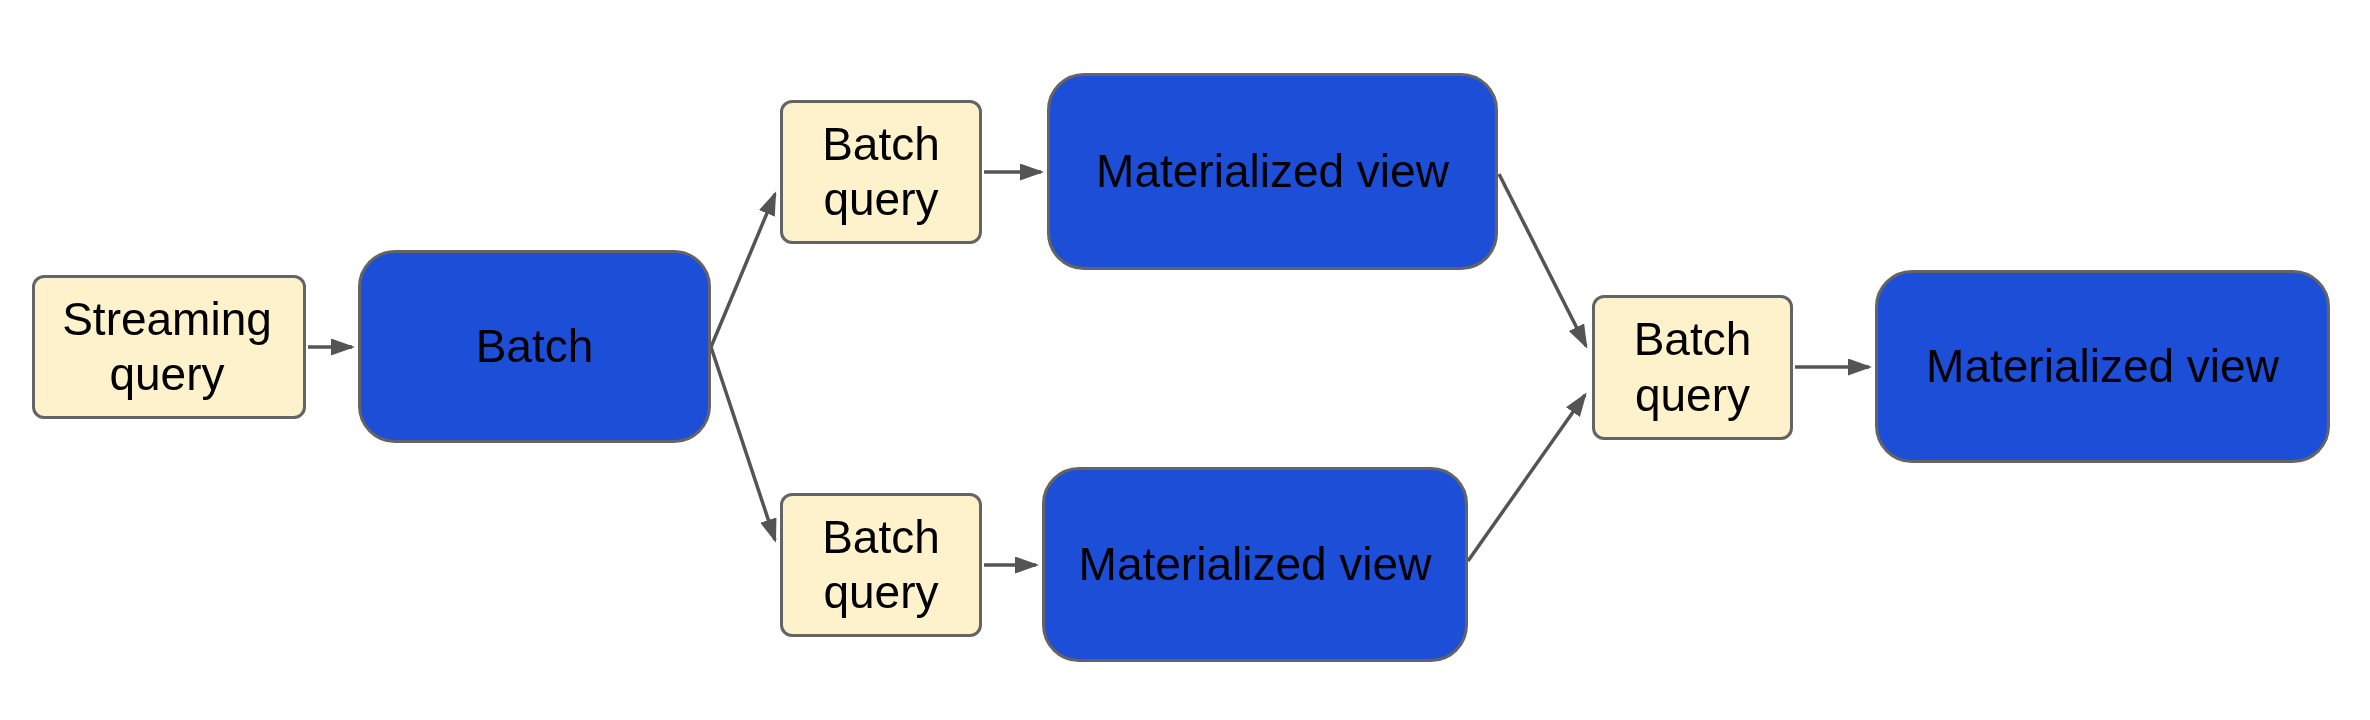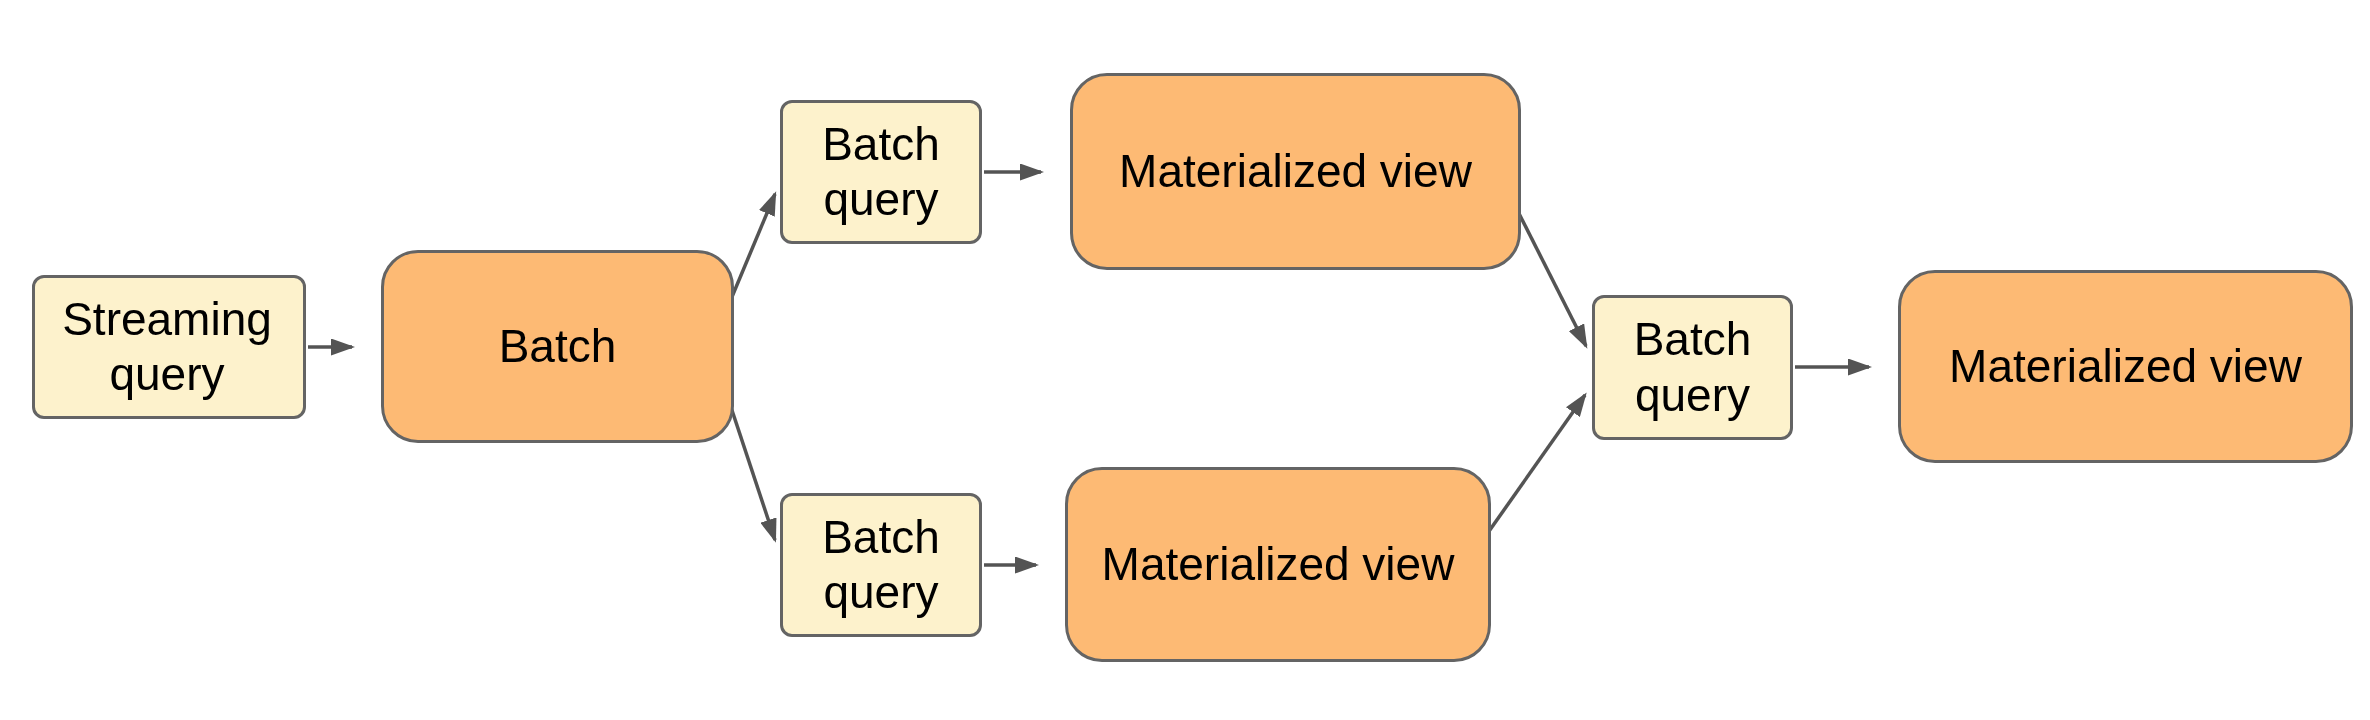--- a/index.html
+++ b/index.html
@@ -37,24 +37,23 @@
     font-size: 46px;
     line-height: 1.2;
     padding: 4px 10px;
   }
   .process {
     background: #fdf2cc;
     border: 3px solid #646464;
     border-radius: 12px;
   }
   .store {
-    background: #fdba74;
+    background: #1d4ed8;
     border: 3px solid #646464;
     border-radius: 37px;
-    margin-left: 23px;
   }
   
   .n-streaming    { left: 32px;   top: 275px; width: 274px; height: 144px; padding-left: 6px; }
   .n-table        { left: 358px;  top: 250px; width: 353px; height: 193px; }
   .n-batch-top    { left: 780px;  top: 100px; width: 202px; height: 144px; }
   .n-mv-top       { left: 1047px; top: 73px;  width: 451px; height: 197px; }
   .n-batch-bottom { left: 780px;  top: 493px; width: 202px; height: 144px; }
   .n-mv-bottom    { left: 1042px; top: 467px; width: 426px; height: 195px; }
   .n-batch-right  { left: 1592px; top: 295px; width: 201px; height: 145px; }
   .n-mv-final     { left: 1875px; top: 270px; width: 455px; height: 193px; }

